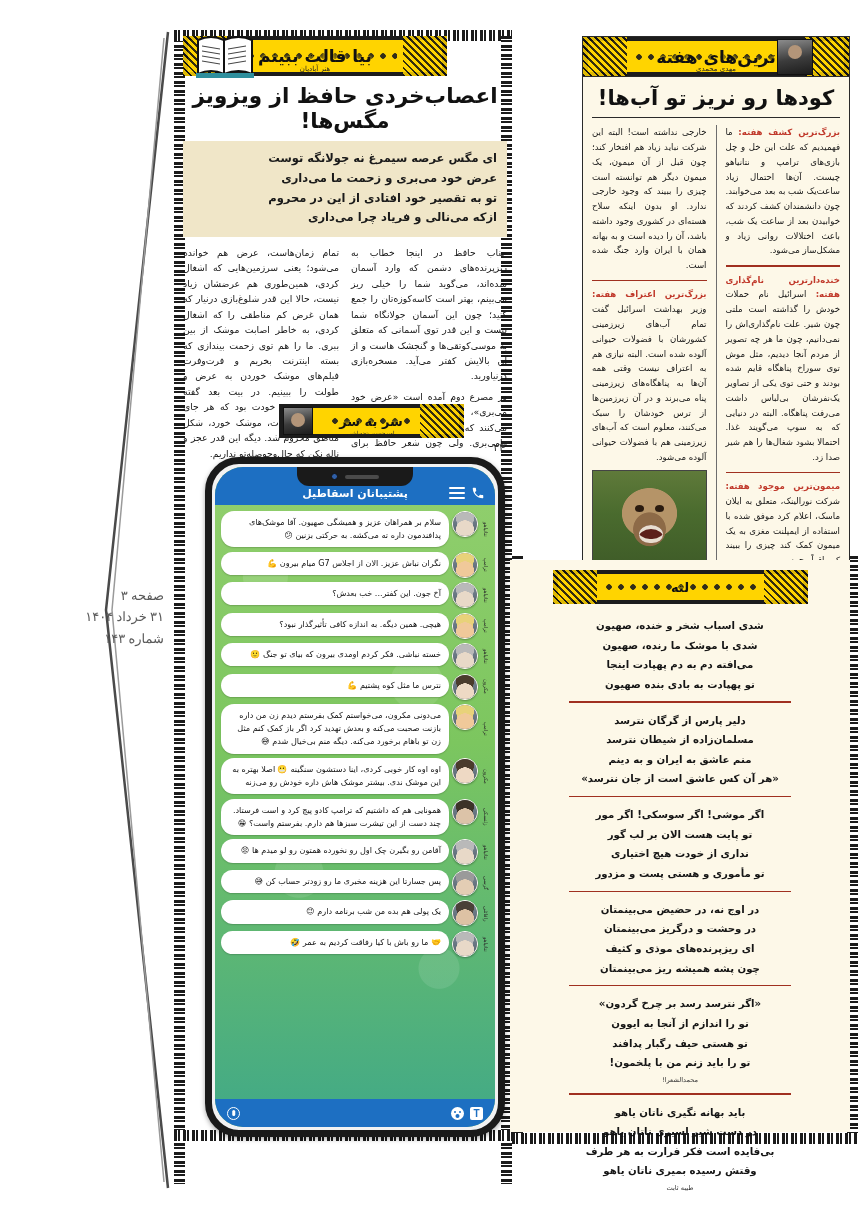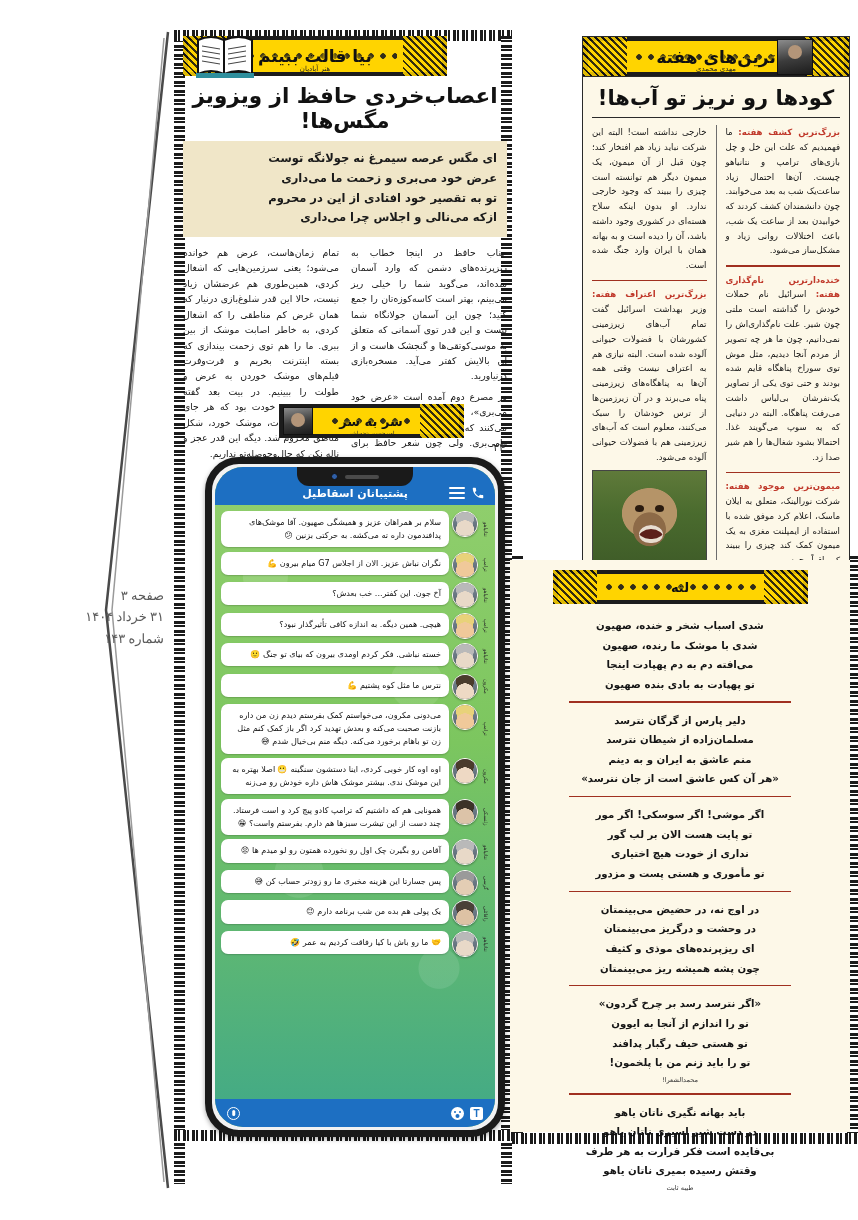--- a/index.html
+++ b/index.html
@@ -302,21 +302,21 @@
     overflow: hidden;
     position: relative;
     background: #c8b39a;
   }
   .avatar .face {
     position: absolute; inset: 0;
   }
   .bubble {
     flex: 1 1 auto;
     background: #ffffff;
-    border-radius: 7px;
+    border-radius: 13px;
     padding: 5px 8px 5px 8px;
     font-size: 8.1px;
     line-height: 1.62;
     color: #121212;
     direction: rtl;
     text-align: right;
     box-shadow: 0 1px 1.5px rgba(0,0,0,.18);
   }
 
   .chat-footer {
@@ -496,21 +496,21 @@
       <div class="btitle">بیا قالت ببینم</div>
       <div class="bsub">هنر آبادیان</div>
     </div>
 
     <div class="headline-main">اعصاب‌خردی حافظ از ویزویز مگس‌ها!</div>
 
     <div class="poem-box">
       <div class="ln">ای مگس عرصه سیمرغ نه جولانگه توست</div>
       <div class="ln">عرض خود می‌بری و زحمت ما می‌داری</div>
       <div class="ln">تو به تقصیر خود افتادی از این در محروم</div>
-      <div class="ln">ازکه می‌نالی و اجلاس چرا می‌داری</div>
+      <div class="ln">ازکه می‌نالی و فریاد چرا می‌داری</div>
     </div>
 
     <div class="body-2col">
       <p>جناب حافظ در اینجا خطاب به ریزپرنده‌های دشمن که وارد آسمان شده‌اند، می‌گوید شما را خیلی ریز می‌بینم، بهتر است کاسه‌کوزه‌تان را جمع کنید؛ چون این آسمان جولانگاه شما نیست و این قدر توی آسمانی که متعلق به موسی‌کوتقی‌ها و گنجشک هاست و از آن بالایش کفتر می‌آید. مسخره‌بازی درنیاورید.</p>
       <p>در مصرع دوم آمده است «عرض خود می‌بری»، مفسران آن را عرض تلفظ می‌کنند که در اینجا یعنی آبروی خودت رامی‌بری. ولی چون شعر حافظ برای تمام زمان‌هاست، عرض هم خوانده می‌شود؛ یعنی سرزمین‌هایی که اشغال کردی، همین‌طوری هم عرضشان زیاد نیست، حالا این قدر شلوغ‌بازی درنیار که همان غرض کم مناطقی را که اشغال کردی، به خاطر اصابت موشک از بین ببری. ما را هم توی زحمت بیندازی که بسته اینترنت بخریم و فرت‌وفرت فیلم‌های موشک خوردن به عرض و طولت را ببینیم. در بیت بعد گفته می‌شود تقصیر خودت بود که هر جای شهرک‌ساختگی‌ات، موشک خورد، شکل مناطق محروم شد. دیگه این قدر عجز و ناله نکن که حال‌وحوصله‌تو نداریم.</p>
     </div>
   </div>
 
   <div class="phone-wrap">
 

